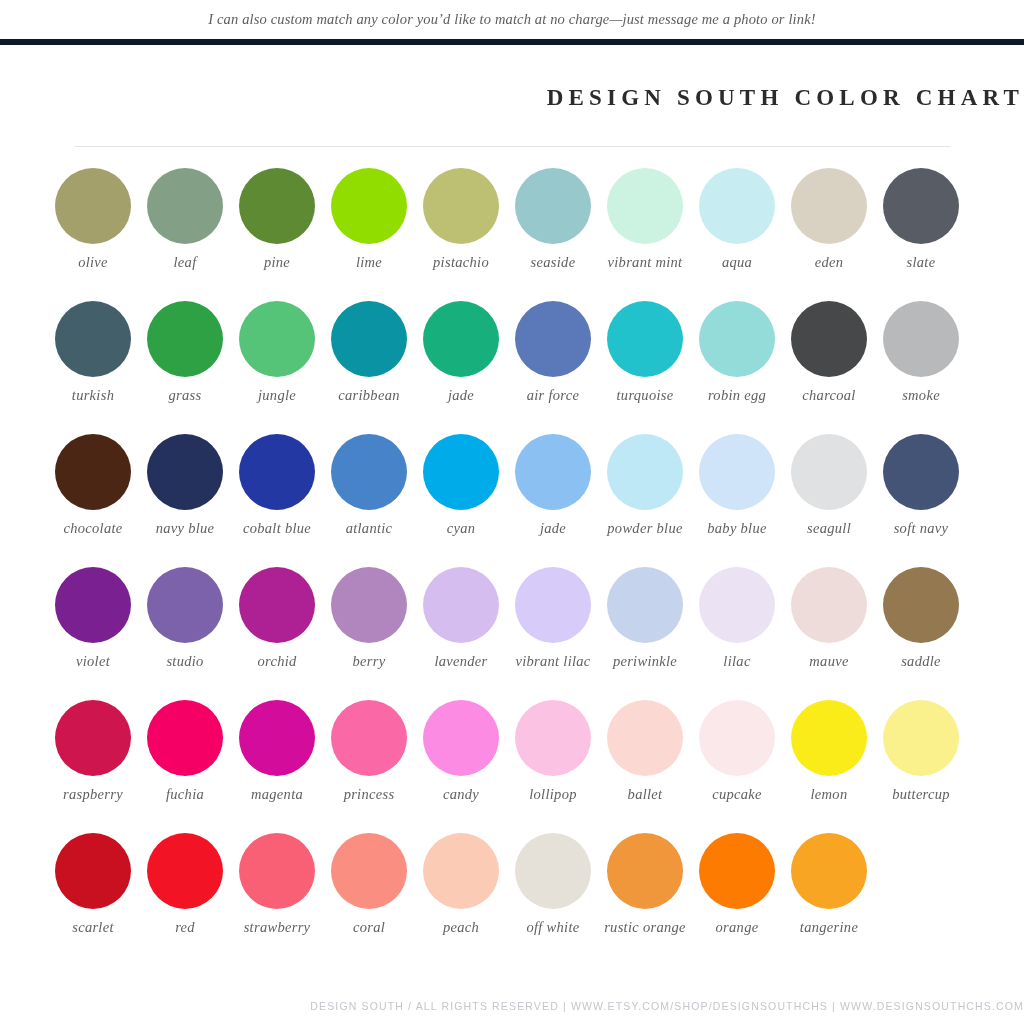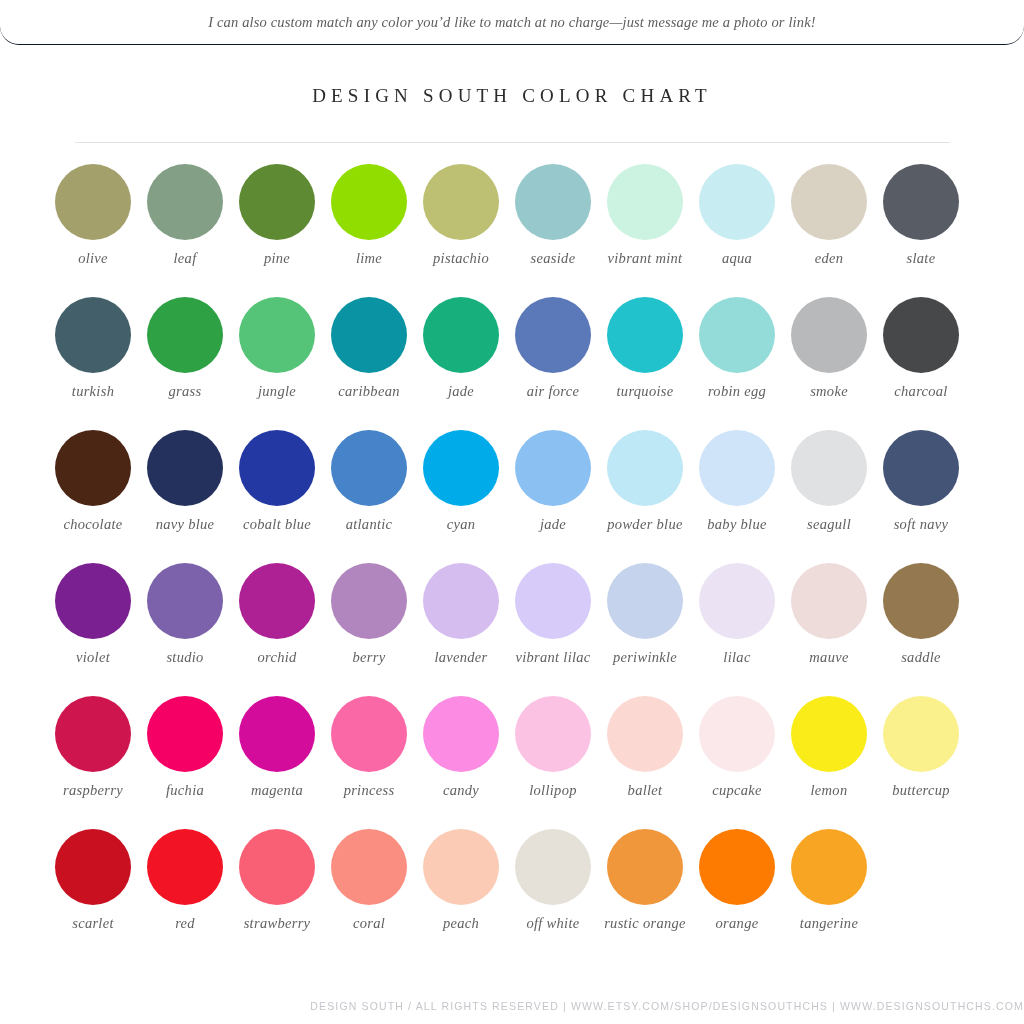--- a/index.html
+++ b/index.html
@@ -17,46 +17,46 @@
     background: #ffffff;
   }
 
   
   .banner {
     height: 45px;
     width: 100%;
     display: flex;
     align-items: center;
     justify-content: center;
-    border-bottom: 1px solid #0f172a;
+    border-bottom: 6px solid #0f172a;
     background: #ffffff;
-    border-radius: 19px;
   }
   .banner-text {
     font-family: "Liberation Serif", "DejaVu Serif", serif;
     font-style: italic;
     font-size: 14.5px;
     color: #5d5d5d;
     letter-spacing: 0.15px;
     white-space: nowrap;
   }
 
   
   .title-wrap {
     padding-top: 40px;
     text-align: center;
   }
   .chart-title {
     font-family: "Liberation Serif", "DejaVu Serif", serif;
-    font-size: 19px;
+    font-size: 23px;
     letter-spacing: 5.2px;
     color: #2b2b2b;
     text-transform: uppercase;
-    font-weight: 400;
+    font-weight: 700;
     white-space: nowrap;
+    text-align: right;
   }
 
   .rule {
     width: 875px;
     height: 1px;
     background: #e3e3e3;
     margin: 35px auto 0 auto;
   }
 
   
@@ -196,26 +196,26 @@
         </div>
         <div class="cell">
           <div class="swatch" style="background: rgb(34, 194, 204);"></div>
           <div class="label">turquoise</div>
         </div>
         <div class="cell">
           <div class="swatch" style="background: rgb(148, 220, 217);"></div>
           <div class="label">robin egg</div>
         </div>
         <div class="cell">
+          <div class="swatch" style="background: rgb(71, 72, 73);"></div>
+          <div class="label">charcoal</div>
+        </div>
+        <div class="cell">
           <div class="swatch" style="background: rgb(184, 185, 187);"></div>
           <div class="label">smoke</div>
-        </div>
-        <div class="cell">
-          <div class="swatch" style="background: rgb(71, 72, 73);"></div>
-          <div class="label">charcoal</div>
         </div>
       </div>
       <div class="row">
         <div class="cell">
           <div class="swatch" style="background: rgb(75, 38, 20);"></div>
           <div class="label">chocolate</div>
         </div>
         <div class="cell">
           <div class="swatch" style="background: rgb(35, 49, 92);"></div>
           <div class="label">navy blue</div>

